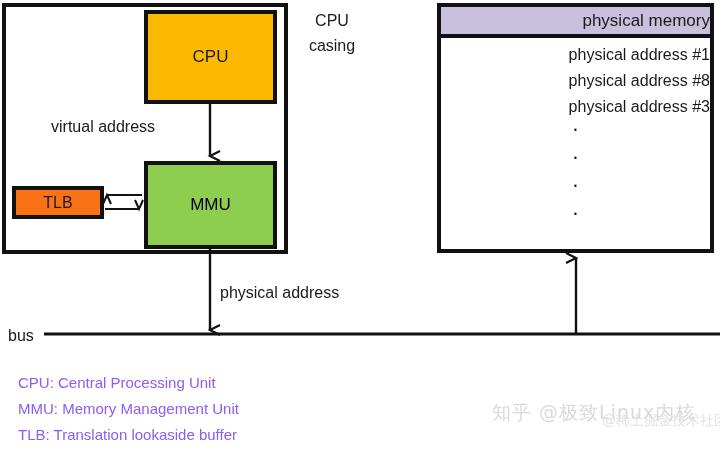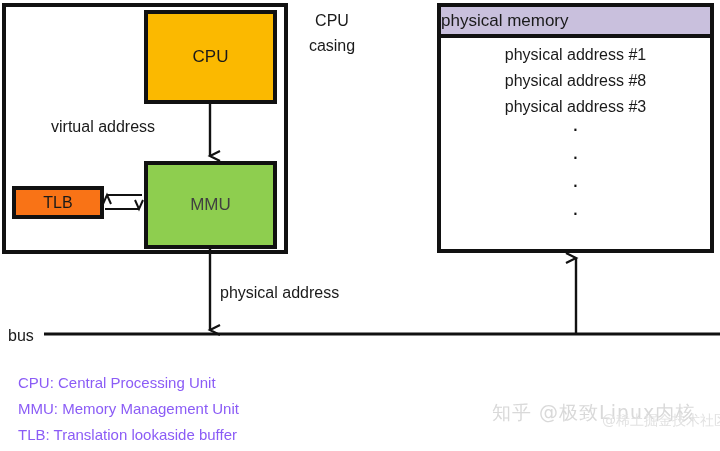--- a/index.html
+++ b/index.html
@@ -48,21 +48,21 @@
   }
   #cpu-box .blk-label { font-size: 17px; color: #1a1a1a; }
 
   
   #mmu-box {
     left: 144px; top: 161px;
     width: 133px; height: 88px;
     border: 4px solid #111111;
     background: #8ECE4F;
   }
-  #mmu-box .blk-label { font-size: 17px; color: #404040; }
+  #mmu-box .blk-label { font-size: 17px; color: #000000; }
 
   
   #tlb-box {
     left: 12px; top: 186px;
     width: 92px; height: 33px;
     border: 4px solid #111111;
     background: #f97316;
   }
   #tlb-box .blk-label { font-size: 16px; color: #1a1a1a; }
 
@@ -77,33 +77,33 @@
   #phys-mem-header {
     position: absolute;
     left: 0; top: 0;
     width: 100%;
     height: 31px;
     background: #C9C0DD;
     border-bottom: 4px solid #111111;
     box-sizing: border-box;
     display: flex;
     align-items: center;
-    justify-content: flex-start;
+    justify-content: flex-end;
   }
   #phys-mem-header .hdr-label {
     font-size: 17px;
     color: #1a1a1a;
   }
   #phys-mem-rows {
     position: absolute;
     left: 0; top: 35px;
     width: 100%;
   }
   .mem-row {
-    text-align: center;
+    text-align: right;
     font-size: 16px;
     line-height: 26px;
     color: #1a1a1a;
   }
   #mem-dots {
     position: absolute;
     left: 0;
     top: 117px;
     width: 100%;
     text-align: center;

